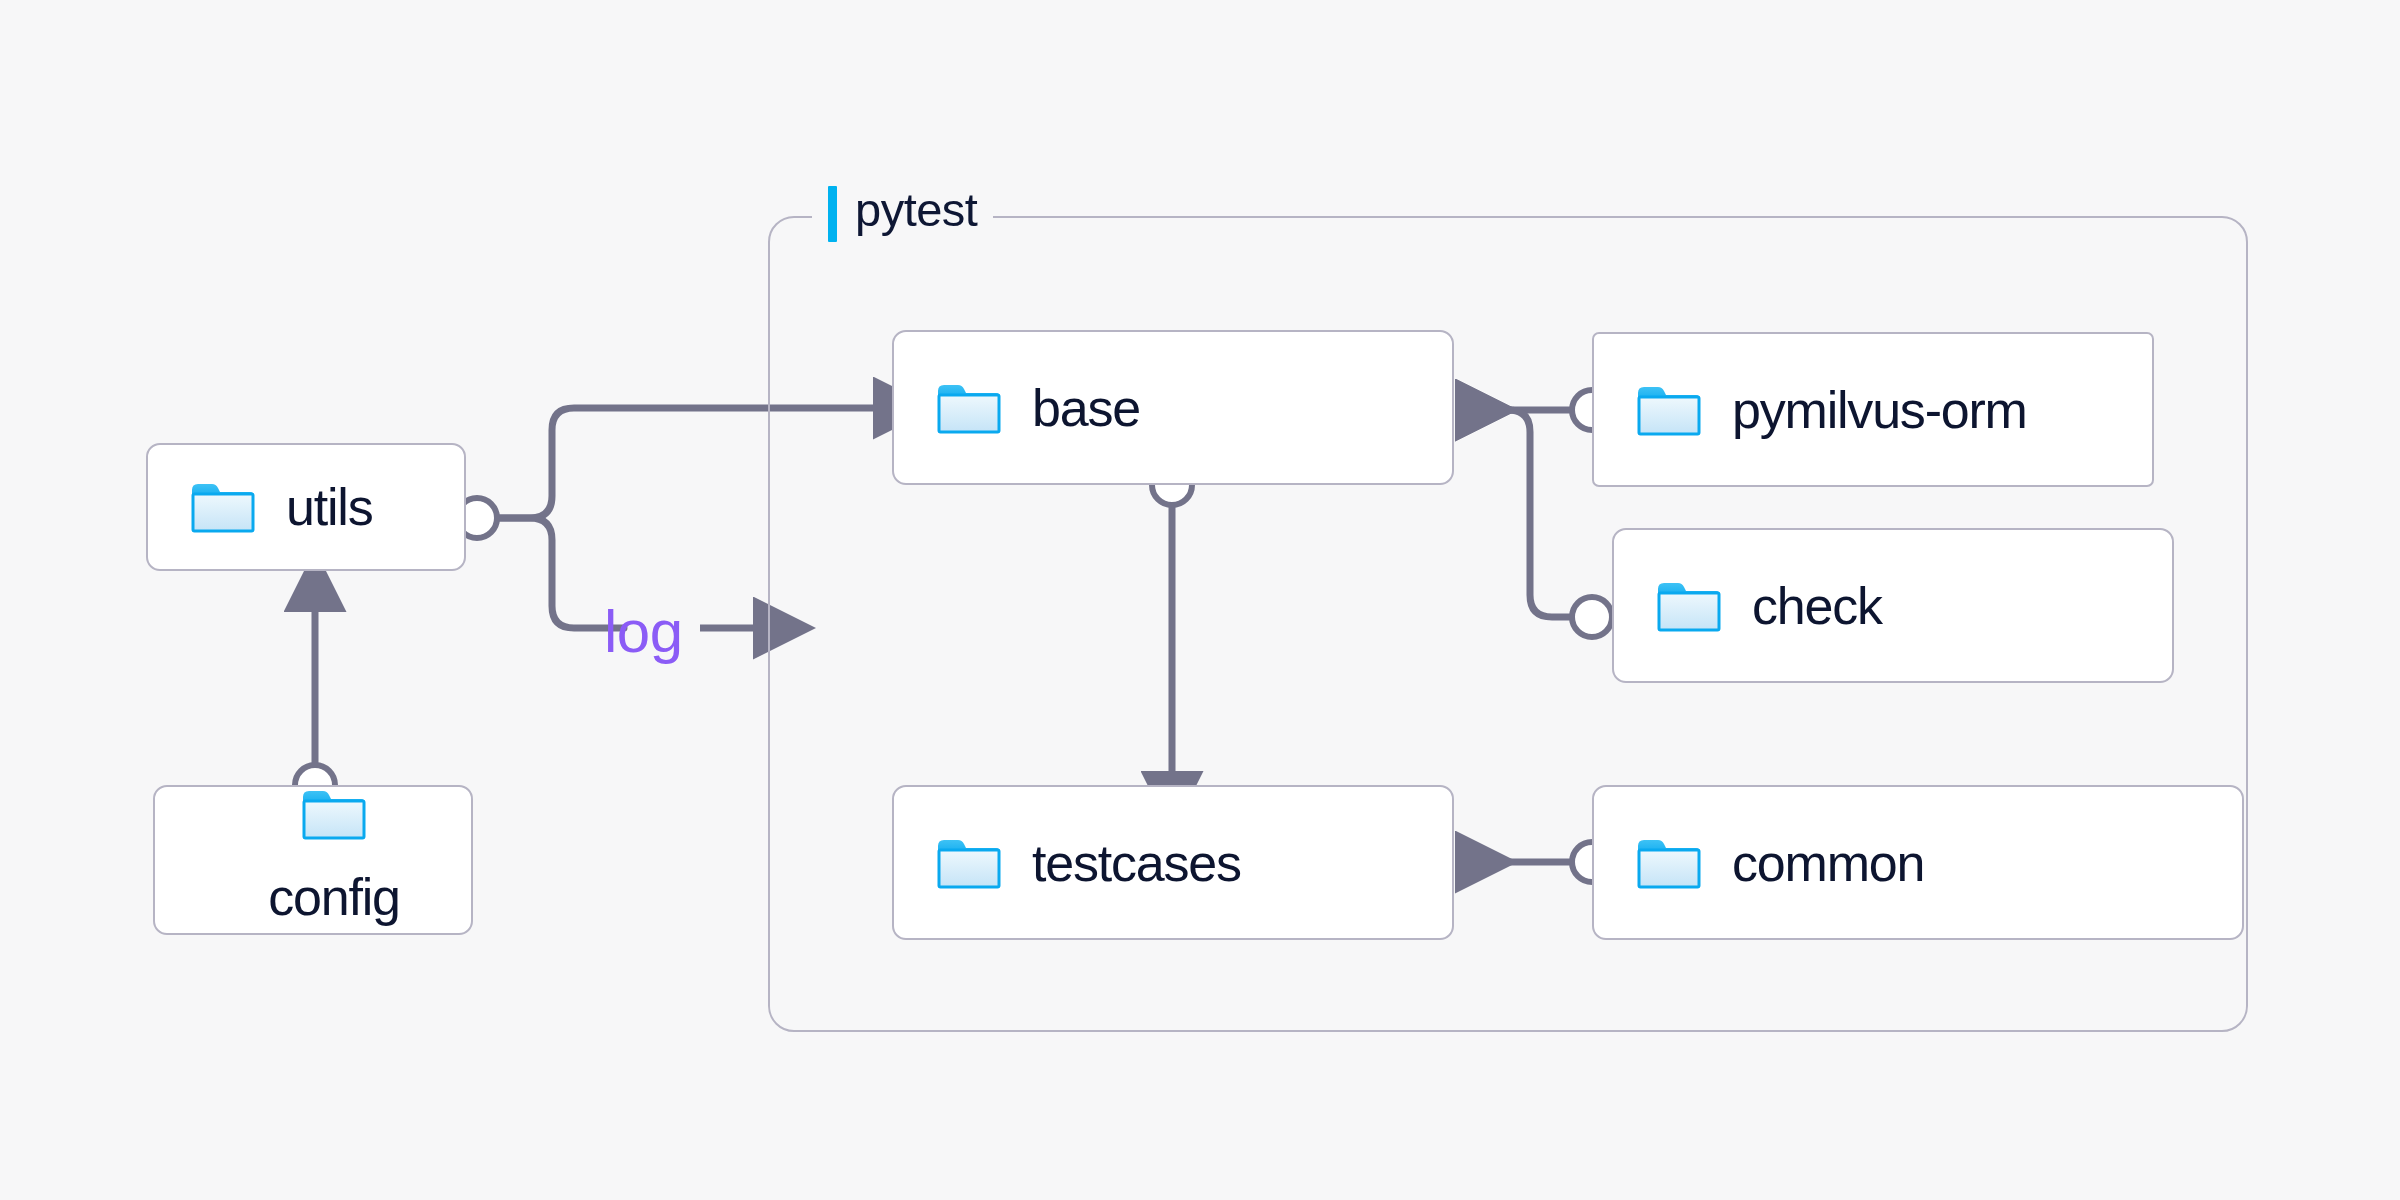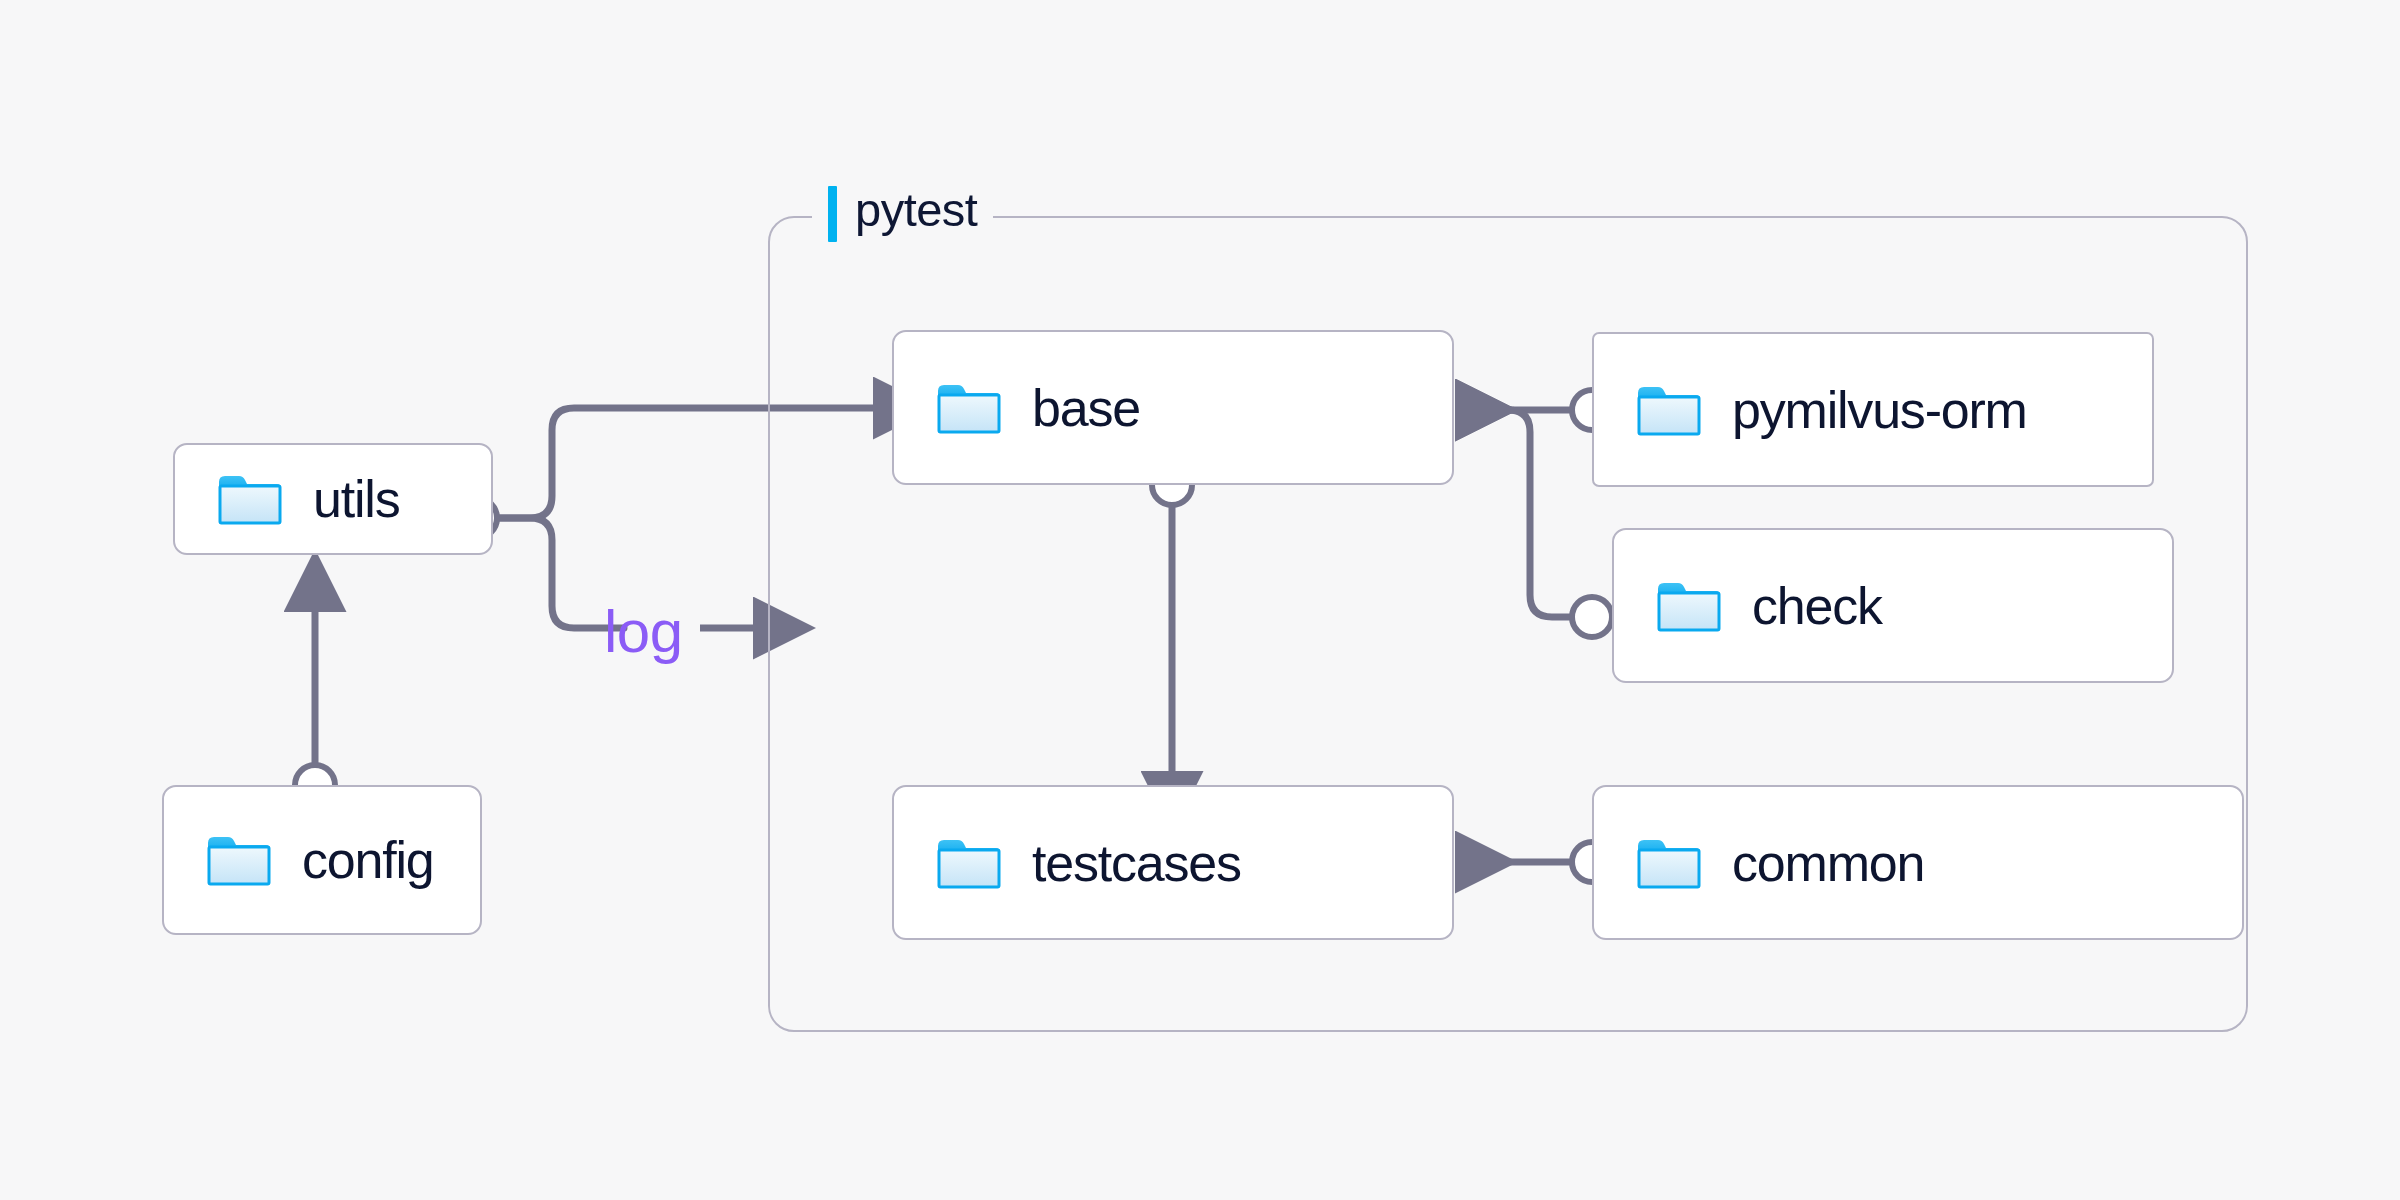--- a/index.html
+++ b/index.html
@@ -158,29 +158,29 @@
     <circle cx="1592" cy="862" r="20" fill="#ffffff" stroke="#73738a" stroke-width="6"></circle>
   </svg>
 
   <div class="group-box" style="left:768px; top:216px; width:1480px; height:816px;"></div>
 
   <div class="group-label-wrap" style="left:812px; top:186px;">
     <span class="group-accent-bar"></span>
     <span class="group-label-text">pytest</span>
   </div>
 
-  <div class="node" style="left:173px; top:443px; width:320px; height:112px;">
+  <div class="node" style="left:146px; top:443px; width:320px; height:128px;">
     <svg class="folder-icon" viewBox="0 0 66 54">
       <path d="M2 10 Q2 4 8 4 L22 4 Q26 4 28 8 L30 12 L60 12 Q64 12 64 16 L64 20 L2 20 Z" fill="url(#folderTab)"></path>
       <rect x="3" y="14" width="60" height="37" rx="1.5" fill="url(#folderFill)" stroke="#0aa9ef" stroke-width="3"></rect>
     </svg>
     <span class="node-label">utils</span>
   </div>
 
-  <div class="node" style="left:162px; top:785px; width:320px; height:150px;">
+  <div class="node" style="left:153px; top:785px; width:320px; height:150px;flex-direction:column;">
     <svg class="folder-icon" viewBox="0 0 66 54">
       <path d="M2 10 Q2 4 8 4 L22 4 Q26 4 28 8 L30 12 L60 12 Q64 12 64 16 L64 20 L2 20 Z" fill="url(#folderTab)"></path>
       <rect x="3" y="14" width="60" height="37" rx="1.5" fill="url(#folderFill)" stroke="#0aa9ef" stroke-width="3"></rect>
     </svg>
     <span class="node-label">config</span>
   </div>
 
   <div class="node" style="left:892px; top:330px; width:562px; height:155px;">
     <svg class="folder-icon" viewBox="0 0 66 54">
       <path d="M2 10 Q2 4 8 4 L22 4 Q26 4 28 8 L30 12 L60 12 Q64 12 64 16 L64 20 L2 20 Z" fill="url(#folderTab)"></path>

